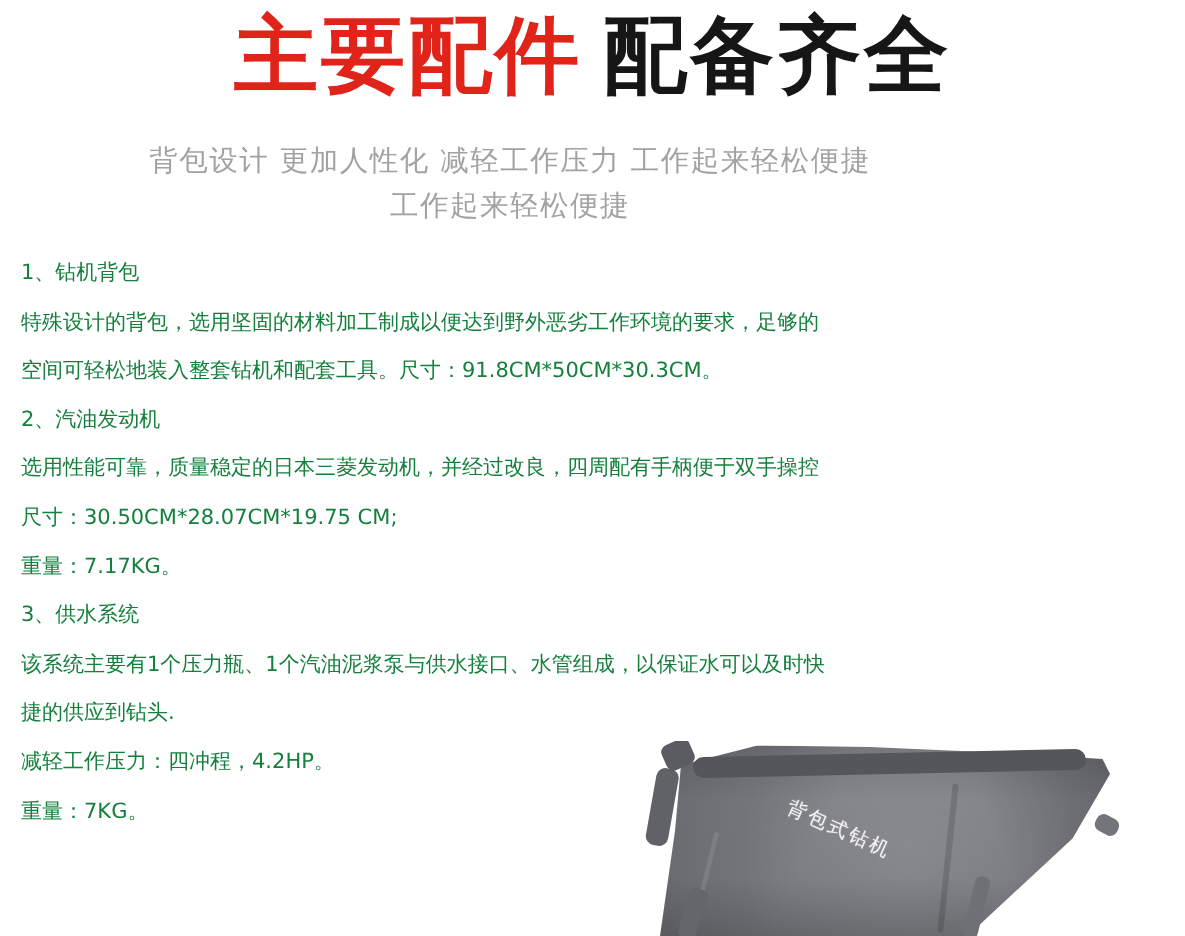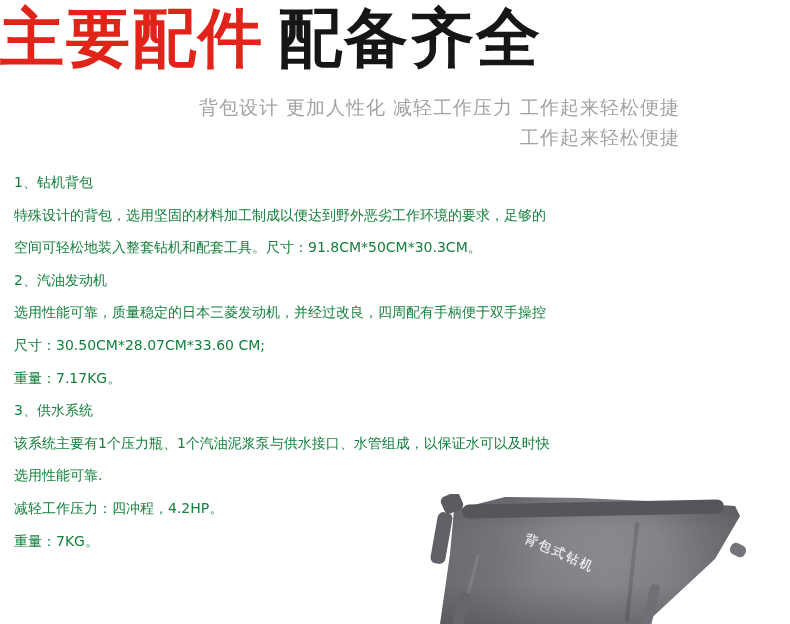--- a/index.html
+++ b/index.html
@@ -16,37 +16,37 @@
     width: 790px;
     height: 624px;
     background: #ffffff;
   }
   
   .title-row {
     position: absolute;
     top: 2px;
     left: 0;
     width: 790px;
-    text-align: left;
-    font-size: 64px;
+    text-align: center;
+    font-size: 56px;
     font-weight: bold;
     letter-spacing: 2px;
     line-height: 72px;
     white-space: nowrap;
   }
   .title-red   { color: #e0241a; }
   .title-black { color: #161616; margin-left: 14px; }
 
   
   .subtitle {
     position: absolute;
     top: 92px;
     left: 0;
     width: 680px;
-    text-align: right;
+    text-align: center;
     color: #a2a2a2;
     font-size: 19px;
     line-height: 30px;
     letter-spacing: 1px;
   }
 
   
   .content {
     position: absolute;
     top: 166px;
@@ -166,25 +166,25 @@
     <div>背包设计 更加人性化 减轻工作压力 工作起来轻松便捷</div>
     <div>工作起来轻松便捷</div>
   </div>
 
   <div class="content">
     <div class="text-line">1、钻机背包</div>
     <div class="text-line">特殊设计的背包，选用坚固的材料加工制成以便达到野外恶劣工作环境的要求，足够的</div>
     <div class="text-line">空间可轻松地装入整套钻机和配套工具。尺寸：91.8CM*50CM*30.3CM。</div>
     <div class="text-line">2、汽油发动机</div>
     <div class="text-line">选用性能可靠，质量稳定的日本三菱发动机，并经过改良，四周配有手柄便于双手操控</div>
-    <div class="text-line">尺寸：30.50CM*28.07CM*33.60 CM;</div>
+    <div class="text-line">尺寸：30.50CM*28.07CM*19.75 CM;</div>
     <div class="text-line">重量：7.17KG。</div>
     <div class="text-line">3、供水系统</div>
     <div class="text-line">该系统主要有1个压力瓶、1个汽油泥浆泵与供水接口、水管组成，以保证水可以及时快</div>
-    <div class="text-line">选用性能可靠.</div>
+    <div class="text-line">捷的供应到钻头.</div>
     <div class="text-line">减轻工作压力：四冲程，4.2HP。</div>
     <div class="text-line">重量：7KG。</div>
   </div>
 
   <div class="bag-wrap">
     <div class="bag-body"></div>
     <div class="bag-topband"></div>
     <div class="bag-crease"></div>
     <div class="bag-fold"></div>
     <div class="bag-knot"></div>

